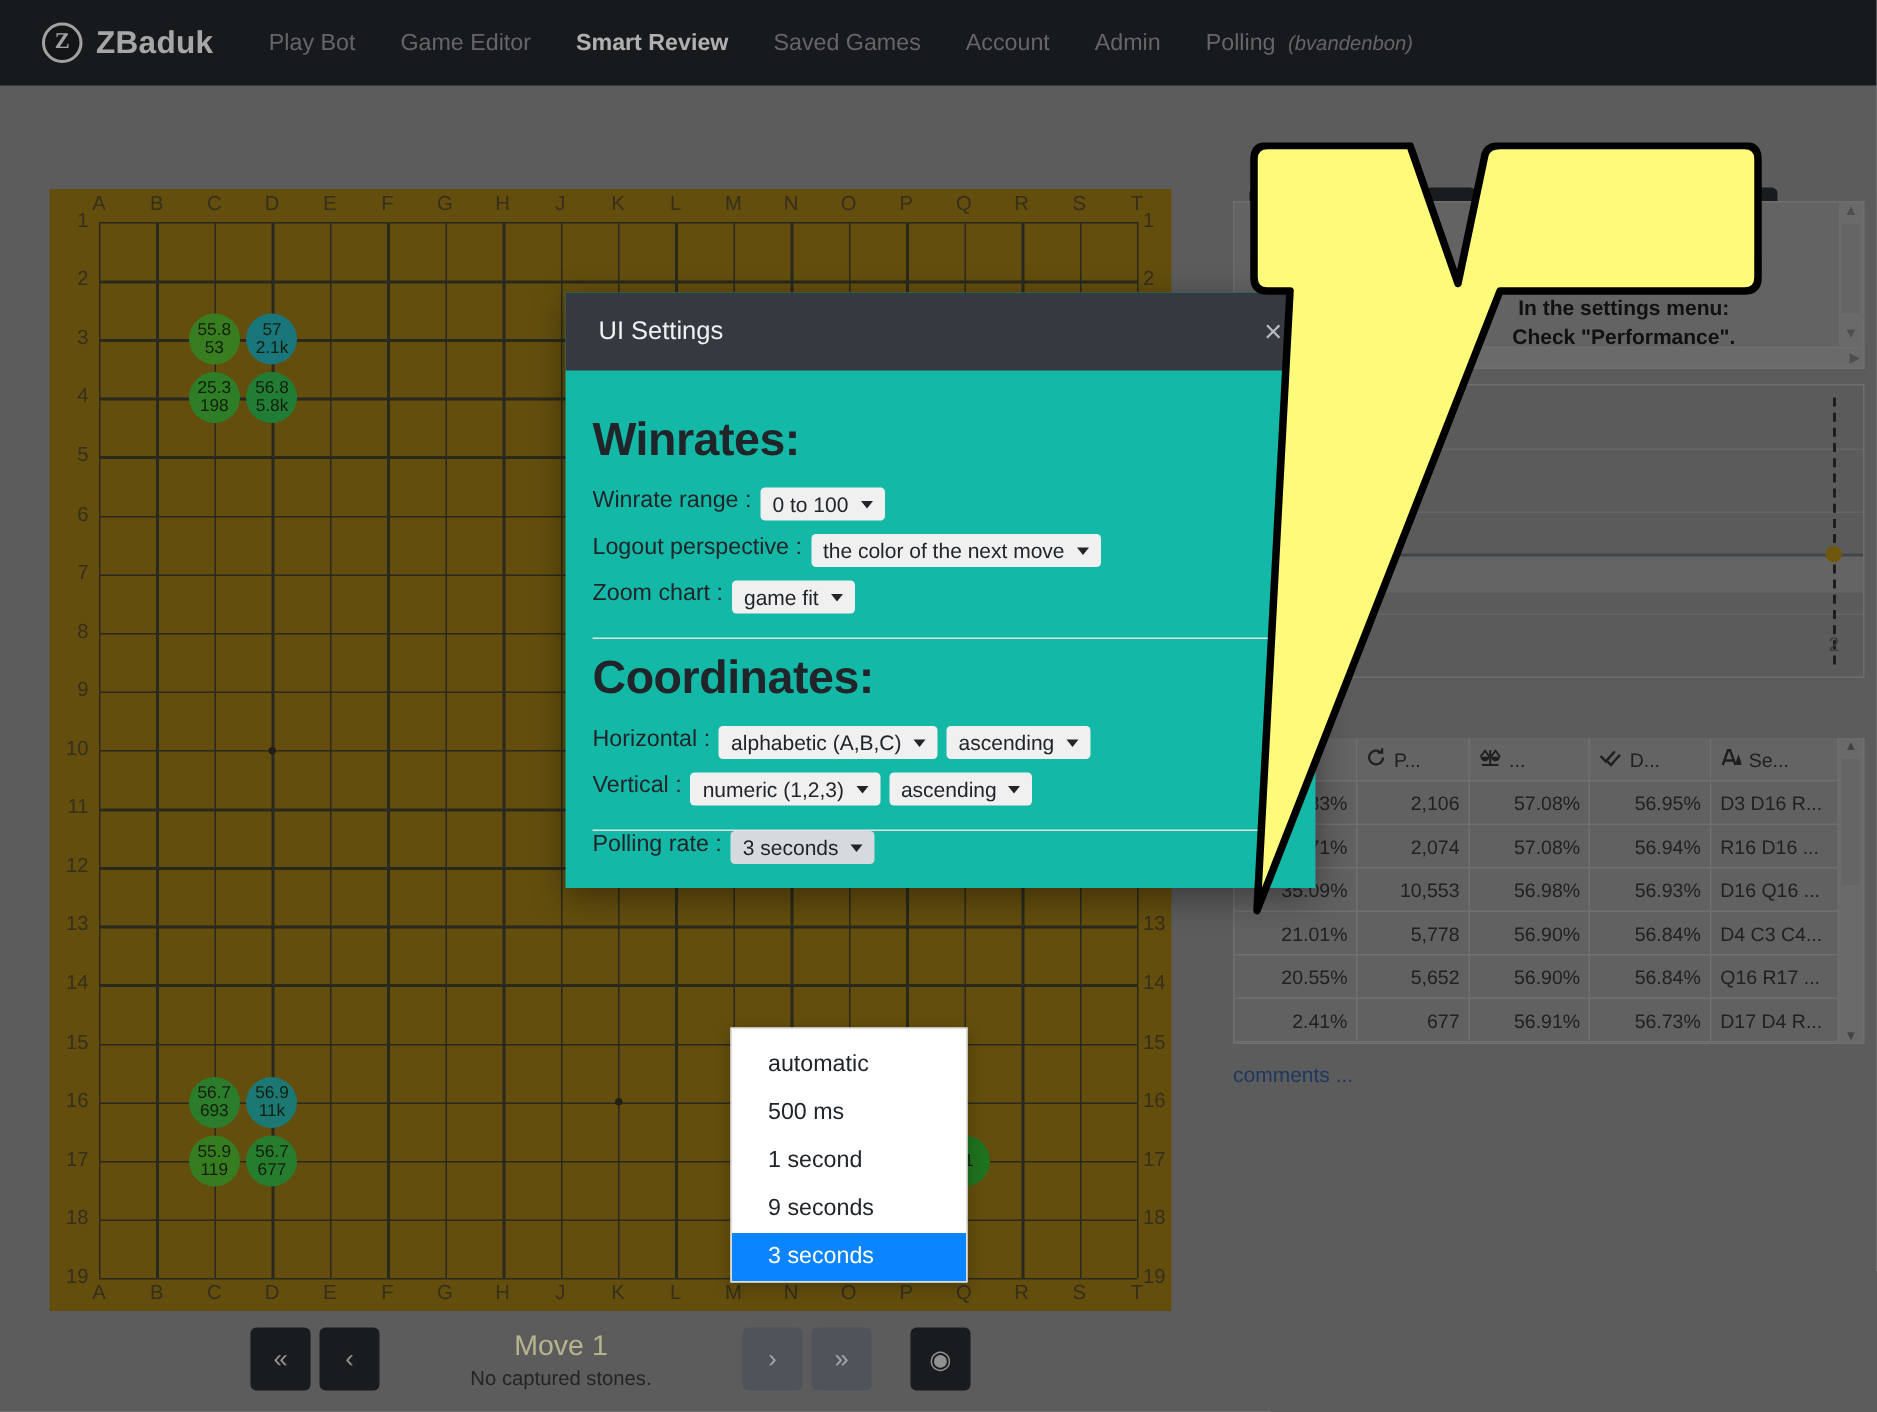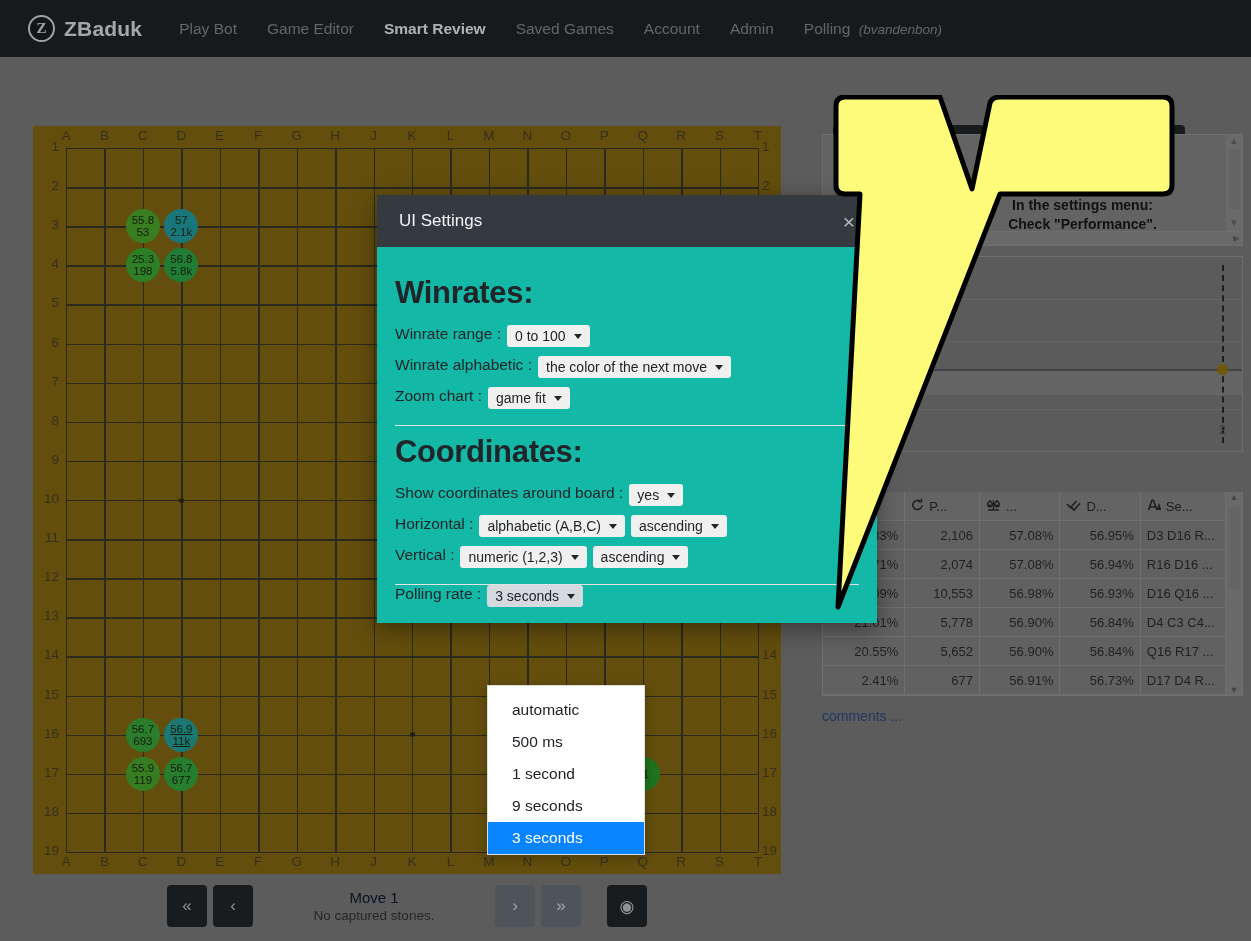--- a/index.html
+++ b/index.html
@@ -102,21 +102,21 @@
   .navbar-moves {
     position: absolute; left: 33px; top: 876px; width: 748px; height: 60px;
     display: flex; align-items: center; justify-content: center; gap: 6px;
   }
   .mbtn {
     width: 40px; height: 42px; background: #23272b; border-radius: 4px; color: #c7c9cb;
     display:flex;align-items:center;justify-content:center;font-size:17px;cursor:pointer;
   }
   .mbtn.grey { background: #6c757d; color: #e2e3e5; }
   .move-label { width: 230px; text-align: center; }
-  .move-title { color: #0f172a; font-size: 15px; }
+  .move-title { color: #fef9c3; font-size: 19px; }
   .move-sub { color: #333; font-size: 13.5px; margin-top: 2px; }
 
   
   .rp { position: absolute; left: 822px; top: 134px; width: 421px; }
   .rp-box { position: relative; background: #8a8a8a; border: 1px solid #999; height: 98px; }
   .rp-scroll { position: absolute; right: 0; top: 0; width: 16px; bottom: 0; background: #949494; }
   .rp-scroll .arrow { width: 100%; height: 14px; color: #6d6d6d; text-align: center; font-size: 10px; }
   .rp-scroll .thumb { position: absolute; top: 14px; left: 2px; right: 2px; height: 60px; background: #8c8c8c; }
   .rp-hscroll { height: 14px; background: #949494; border: 1px solid #999; border-top: none; position: relative; }
   .rp-hscroll .arrow-r { position:absolute; right:2px; top:1px; color:#6d6d6d; font-size:9px;}
@@ -438,21 +438,21 @@
         <div class="l2">198</div>
       </div>
       <div class="cand" style="background: rgb(47, 174, 76); left: 131.333px; top: 122.333px;">
         <div>56.8</div>
         <div class="l2">5.8k</div>
       </div>
       <div class="cand" style="background: rgb(60, 174, 60); left: 92.8889px; top: 591.667px;">
         <div>56.7</div>
         <div class="l2">693</div>
       </div>
-      <div class="cand" style="background: rgb(39, 167, 160); left: 131.333px; top: 591.667px; text-decoration: underline;">
+      <div class="cand" style="background: rgb(39, 167, 160); left: 131.333px; top: 591.667px;">
         <div>56.9</div>
         <div class="l2">11k</div>
       </div>
       <div class="cand" style="background: rgb(75, 174, 47); left: 92.8889px; top: 630.778px;">
         <div>55.9</div>
         <div class="l2">119</div>
       </div>
       <div class="cand" style="background: rgb(53, 174, 65); left: 131.333px; top: 630.778px;">
         <div>56.7</div>
         <div class="l2">677</div>
@@ -616,45 +616,38 @@
       <div>
         <div class="sec-title">Winrates:</div>
         <div class="frow">
           <span>Winrate range :</span>
           <span class="sel">
             <span>0 to 100</span>
             <span class="caret"></span>
           </span>
         </div>
         <div class="frow">
-          <span>Winrate alphabetic :</span>
+          <span>Logout perspective :</span>
           <span class="sel">
             <span>the color of the next move</span>
             <span class="caret"></span>
           </span>
         </div>
         <div class="frow">
           <span>Zoom chart :</span>
           <span class="sel">
             <span>game fit</span>
             <span class="caret"></span>
           </span>
         </div>
         <hr class="hr">
       </div>
 
       <div>
         <div class="sec-title">Coordinates:</div>
-        <div class="frow">
-          <span>Show coordinates around board :</span>
-          <span class="sel">
-            <span>yes</span>
-            <span class="caret"></span>
-          </span>
-        </div>
         <div class="frow">
           <span>Horizontal :</span>
           <span class="sel">
             <span>alphabetic (A,B,C)</span>
             <span class="caret"></span>
           </span>
           <span class="sel">
             <span>ascending</span>
             <span class="caret"></span>
           </span>

